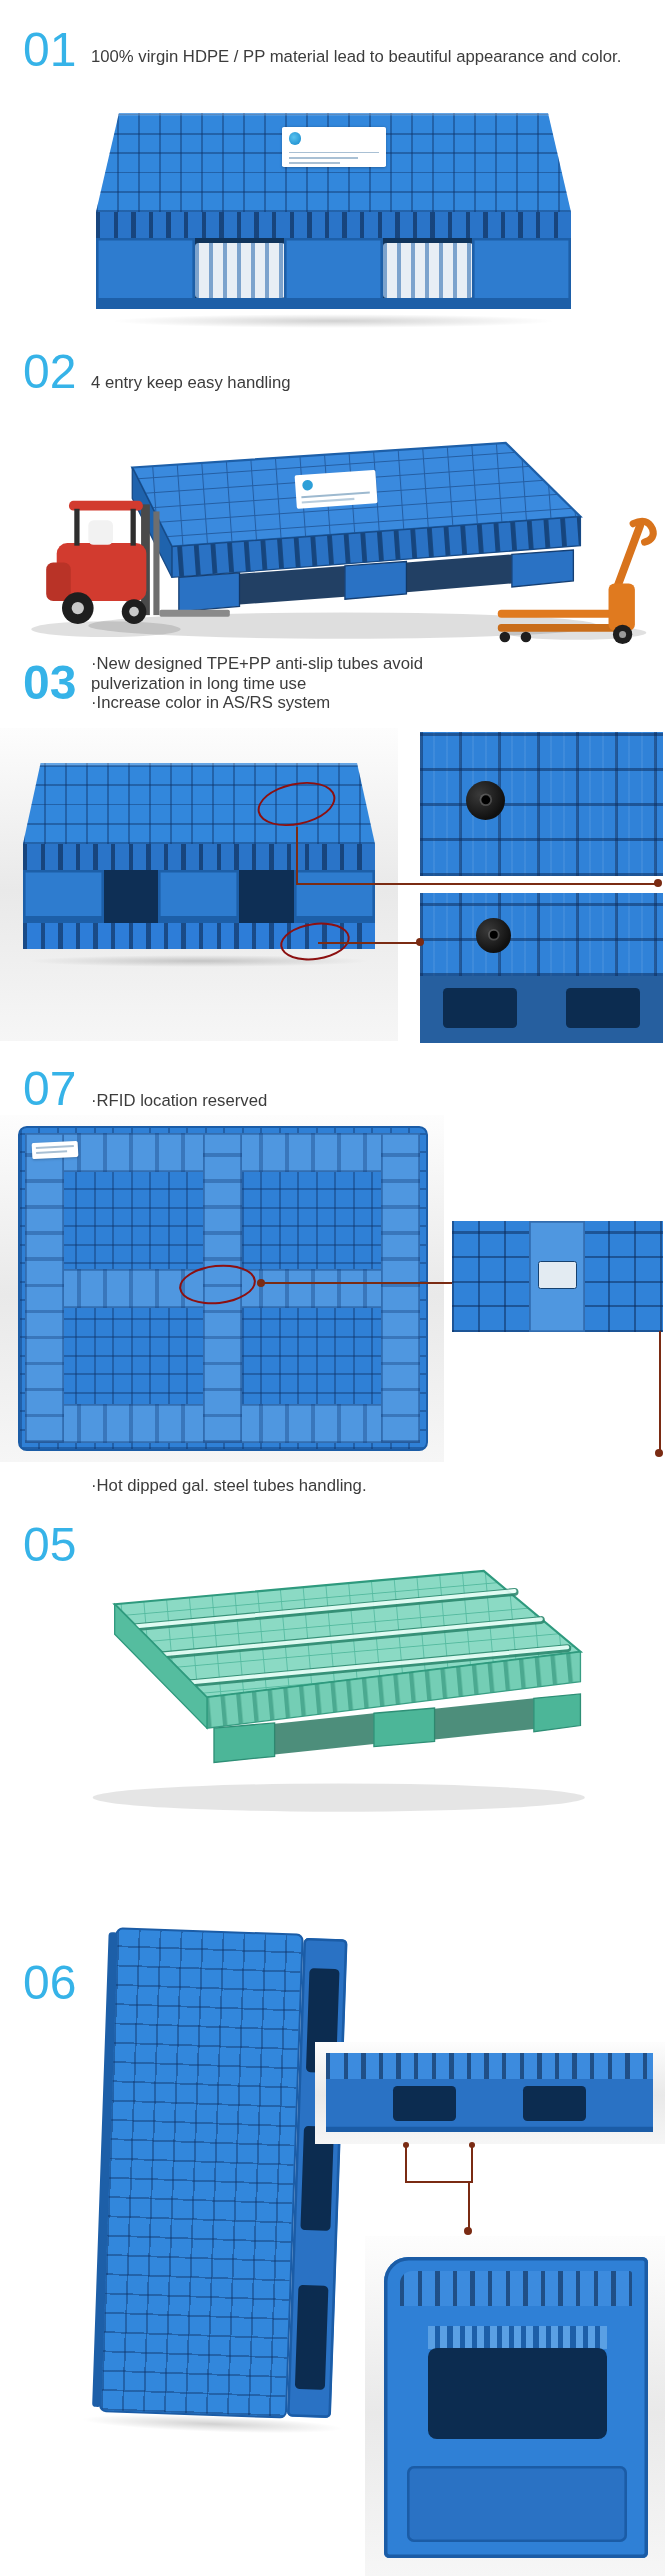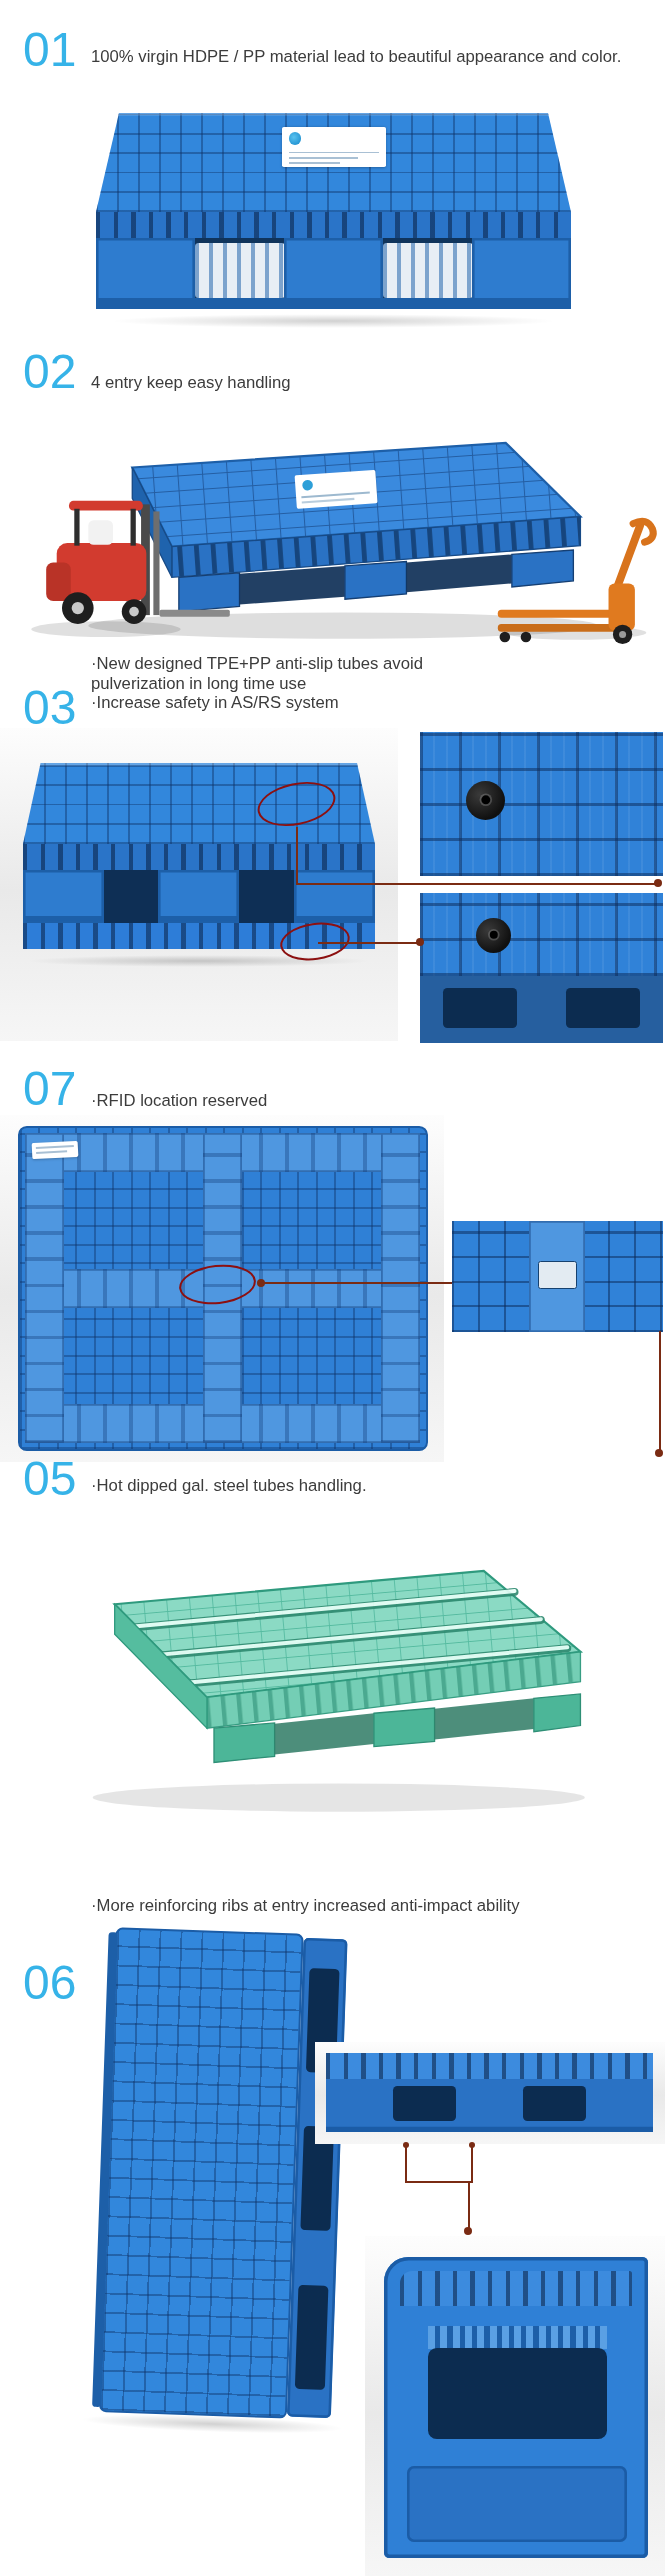--- a/index.html
+++ b/index.html
@@ -125,24 +125,24 @@
         <rect x="566" y="240" width="142" height="9" rx="4" fill="#c96d1a"></rect>
         <rect x="692" y="194" width="30" height="54" rx="7" fill="#e07a1f"></rect>
         <circle cx="708" cy="252" r="11" fill="#1e1e1e"></circle>
           <circle cx="708" cy="252" r="4" fill="#9a9a9a"></circle>
         <circle cx="574" cy="255" r="6" fill="#1e1e1e"></circle>
         <circle cx="598" cy="255" r="6" fill="#1e1e1e"></circle>
       </g>
     </svg>
   </div>
 
-  <div class="sec-num" style="top:681px;">03</div>
+  <div class="sec-num" style="top:656px;font-weight:bold;">03</div>
   <div class="sec-line" style="top:654px;">·New designed TPE+PP anti-slip tubes avoid</div>
   <div class="sec-line" style="top:674px;">pulverization in long time use</div>
-  <div class="sec-line" style="top:693px;">·Increase safety in AS/RS system</div>
+  <div class="sec-line" style="top:693px;">·Increase color in AS/RS system</div>
 
   <div class="abs" style="left:0;top:728px;width:667px;height:318px;">
     <div class="abs photo-bg" style="left:0;top:0;width:398px;height:313px;">
       <div class="abs grid-blue" style="left:23px;top:35px;width:352px;height:81px;clip-path:polygon(17.6px 0,334px 0,100% 100%,0 100%);box-shadow:inset 0 2.6px 0 rgba(255,255,255,.25);"></div>
       <div class="p-slots" style="left:23px;top:116px;width:352px;height:26px;"></div>
       <div class="rib-open" style="left:23px;top:142px;width:352px;height:53px;">
         <div class="p-foot" style="left:0;top:0;width:81px;height:53px;"></div>
         <div class="p-foot" style="left:135px;top:0;width:81px;height:53px;"></div>
         <div class="p-foot" style="left:271px;top:0;width:81px;height:53px;"></div>
       </div>
@@ -197,21 +197,21 @@
       <div class="abs" style="left:77px;top:0;width:56px;height:111px;background:#4f97e0;box-shadow:inset 0 0 0 1.8px rgba(16,58,118,.45);"></div>
       <div class="abs" style="left:86px;top:40px;width:39px;height:28px;background:#e3ebf2;border:1.8px solid #16416f;border-radius:2.6px;"></div>
     </div>
 
     <div class="cdot" style="left:257px;top:164px;"></div>
     <div class="cline" style="left:262px;top:167px;width:190px;height:1.8px;"></div>
     <div class="cline" style="left:659px;top:216px;width:1.8px;height:120px;"></div>
     <div class="cdot" style="left:655px;top:334px;"></div>
   </div>
 
-  <div class="sec-num" style="top:1452px;">05</div>
+  <div class="sec-num" style="top:1518px;">05</div>
   <div class="sec-line" style="top:1476px;">·Hot dipped gal. steel tubes handling.</div>
 
   <div class="abs" style="left:0;top:1541px;width:667px;height:290px;">
     <svg width="667" height="290" viewBox="0 0 758 330">
       <defs>
         <pattern id="pg5" width="26" height="16" patternUnits="userSpaceOnUse" patternTransform="rotate(-5)">
           <rect width="26" height="16" fill="#8bdac4"></rect>
           <path d="M0 0H26 M0 0V16" stroke="#3fae91" stroke-width="2" opacity="0.7"></path>
         </pattern>
         <pattern id="ps5" width="18" height="34" patternUnits="userSpaceOnUse" patternTransform="rotate(-5)">
@@ -235,21 +235,20 @@
         <polygon points="243,213 312,207 312,245 243,252" fill="#4cb698" stroke="#2e8f76" stroke-width="1.5"></polygon>
         <polygon points="312,208 425,196 425,231 312,243" fill="#2e7a64" opacity="0.85"></polygon>
         <polygon points="425,196 494,190 494,228 425,234" fill="#4cb698" stroke="#2e8f76" stroke-width="1.5"></polygon>
         <polygon points="494,191 607,179 607,214 494,226" fill="#2e7a64" opacity="0.85"></polygon>
         <polygon points="607,179 660,174 660,210 607,217" fill="#4cb698" stroke="#2e8f76" stroke-width="1.5"></polygon>
       </g>
     </svg>
   </div>
 
   <div class="sec-num" style="top:1956px;">06</div>
-  <div class="sec-line" style="top:1896px;">·More reinforcing ribs at entry increased anti-impact ability</div>
 
   <div class="abs" style="left:0;top:1926px;width:667px;height:650px;">
     <div class="abs" style="left:84px;top:5.3px;width:268px;height:503px;transform:rotate(2deg);">
       <div class="abs" style="left:211px;top:3.5px;width:44px;height:479px;background:#2a72c4;border-radius:5.3px;box-shadow:inset 0 0 0 2.6px #1b5ca6;">
         <div class="dark-open" style="left:7px;top:30px;width:30px;height:104px;"></div>
         <div class="dark-open" style="left:7px;top:188px;width:30px;height:104px;"></div>
         <div class="dark-open" style="left:7px;top:347px;width:30px;height:104px;"></div>
       </div>
       <div class="abs grid-blue" style="left:23px;top:0;width:188px;height:485px;border:2.6px solid #1b5ca6;border-radius:7px;"></div>
       <div class="abs" style="left:16px;top:5.3px;width:8.8px;height:475px;background:#1d5fa8;border-radius:3.5px;"></div>

